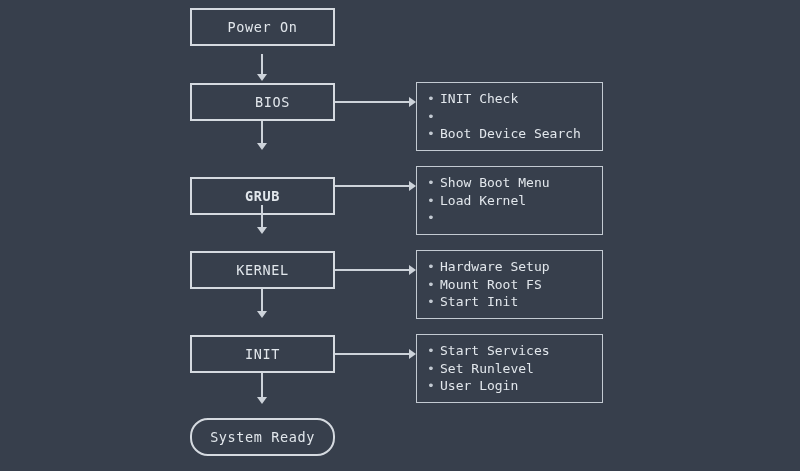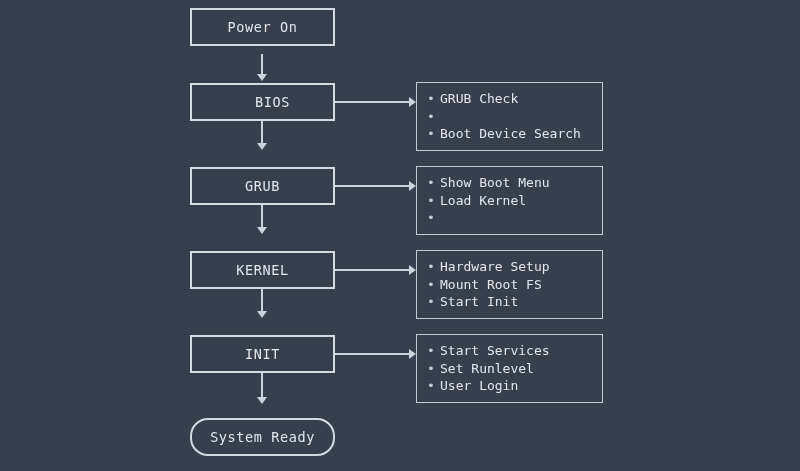--- a/index.html
+++ b/index.html
@@ -106,34 +106,34 @@
   <div class="v-arrow" style="top:74px;"></div>
 
   <div class="stage-box" style="top:83px;padding-left:20px;">
     <span class="stage-label">BIOS</span>
   </div>
   <div class="h-line" style="left:335px; top:101px; width:74px;"></div>
   <div class="h-arrow" style="left:409px; top:97px;"></div>
   <div class="detail-box" style="top:82px;">
     <div class="detail-item">
       <span class="detail-bullet">•</span>
-      <span>GRUB Check</span>
+      <span>INIT Check</span>
     </div>
     <div class="detail-item">
       <span class="detail-bullet">•</span>
     </div>
     <div class="detail-item">
       <span class="detail-bullet">•</span>
       <span>Boot Device Search</span>
     </div>
   </div>
   <div class="v-line" style="top:121px; height:22px;"></div>
   <div class="v-arrow" style="top:143px;"></div>
 
-  <div class="stage-box" style="top:167px;">
+  <div class="stage-box" style="top:177px;font-weight:bold;">
     <span class="stage-label">GRUB</span>
   </div>
   <div class="h-line" style="left:335px; top:185px; width:74px;"></div>
   <div class="h-arrow" style="left:409px; top:181px;"></div>
   <div class="detail-box" style="top:166px;">
     <div class="detail-item">
       <span class="detail-bullet">•</span>
       <span>Show Boot Menu</span>
     </div>
     <div class="detail-item">

